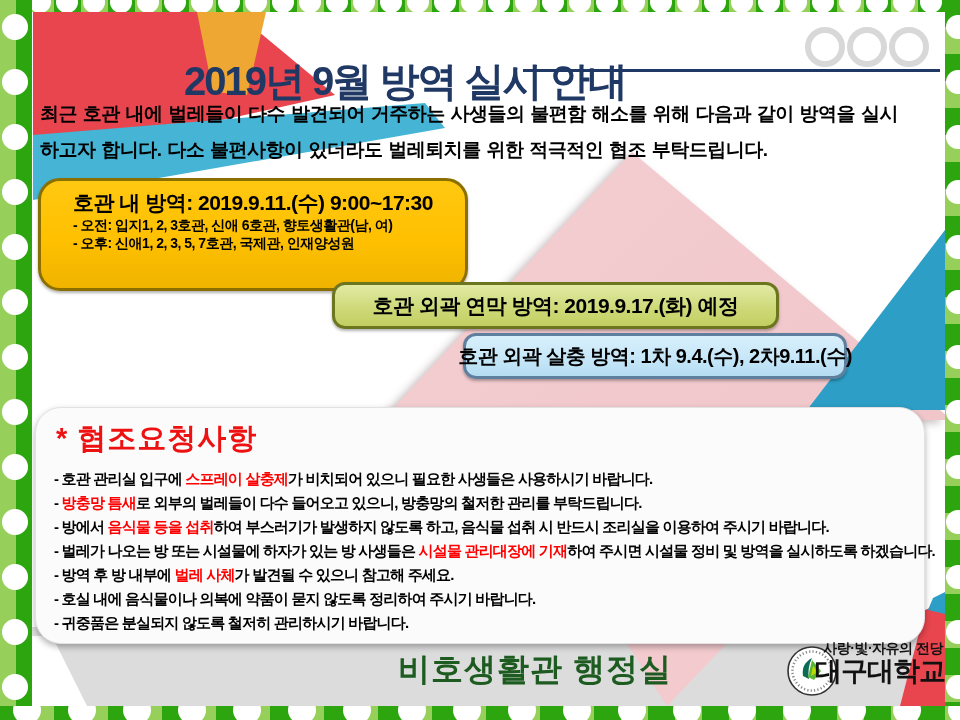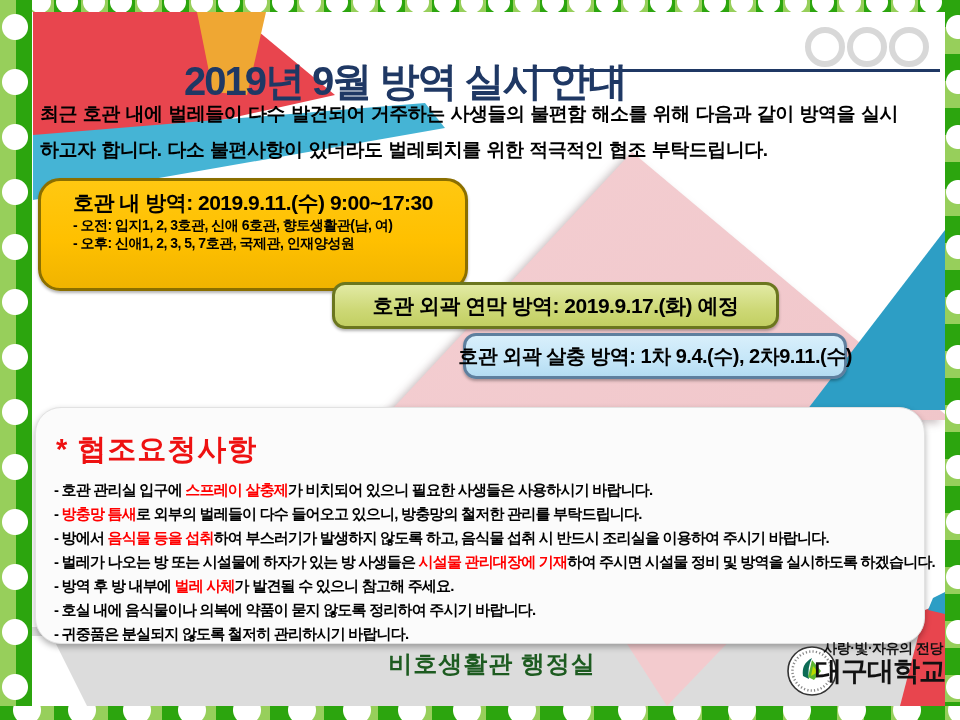--- a/index.html
+++ b/index.html
@@ -61,27 +61,27 @@
       display:flex;align-items:center;justify-content:center;font-size:21px;font-weight:800;
       letter-spacing:-0.5px;white-space:nowrap;}
   #box-blue{left:431px;top:321px;width:384px;height:46px;border-radius:13px;
       background:linear-gradient(180deg,#D8EFFB 0%,#C5E6F8 60%,#B4DCF2 100%);
       border:3px solid #5E7F9E;box-shadow:0 2px 3px rgba(0,0,0,.3);
       display:flex;align-items:center;justify-content:center;font-size:20px;font-weight:800;
       letter-spacing:-0.5px;white-space:nowrap;}
 
   #panel{position:absolute;left:3px;top:395px;width:890px;height:237px;border-radius:26px;
       background:#FBFBFB;border:1px solid #E2E2E2;box-shadow:0 3px 6px rgba(0,0,0,.3);
-      box-sizing:border-box;padding:20px 18px;}
+      box-sizing:border-box;padding:9px 18px;}
   #panel-heading{color:#EE1111;font-size:29px;font-weight:800;letter-spacing:1px;margin:2px 0 8px 2px;}
   .bullet{font-size:15px;font-weight:700;color:#000;line-height:24px;letter-spacing:-0.8px;white-space:nowrap;}
   .bullet .red{color:#FF0000;}
 
-  #footer{position:absolute;left:280px;top:636px;width:360px;text-align:center;
-      font-size:24px;font-weight:800;color:#1D5B20;letter-spacing:1px;}
+  #footer{position:absolute;left:280px;top:636px;width:360px;text-align:right;
+      font-size:32px;font-weight:800;color:#1D5B20;letter-spacing:1px;}
 
   #logo{position:absolute;left:753px;top:626px;width:160px;height:68px;}
   #emblem{position:absolute;left:2px;top:8px;width:50px;height:50px;}
   #logo-tagline{position:absolute;right:2px;top:2px;font-size:14px;font-weight:700;color:#111;
       letter-spacing:-0.5px;white-space:nowrap;}
   #logo-name{position:absolute;right:0;top:15px;font-size:27px;font-weight:900;color:#111;
       letter-spacing:-1px;white-space:nowrap;}
 </style>
 </head>
 <body>

